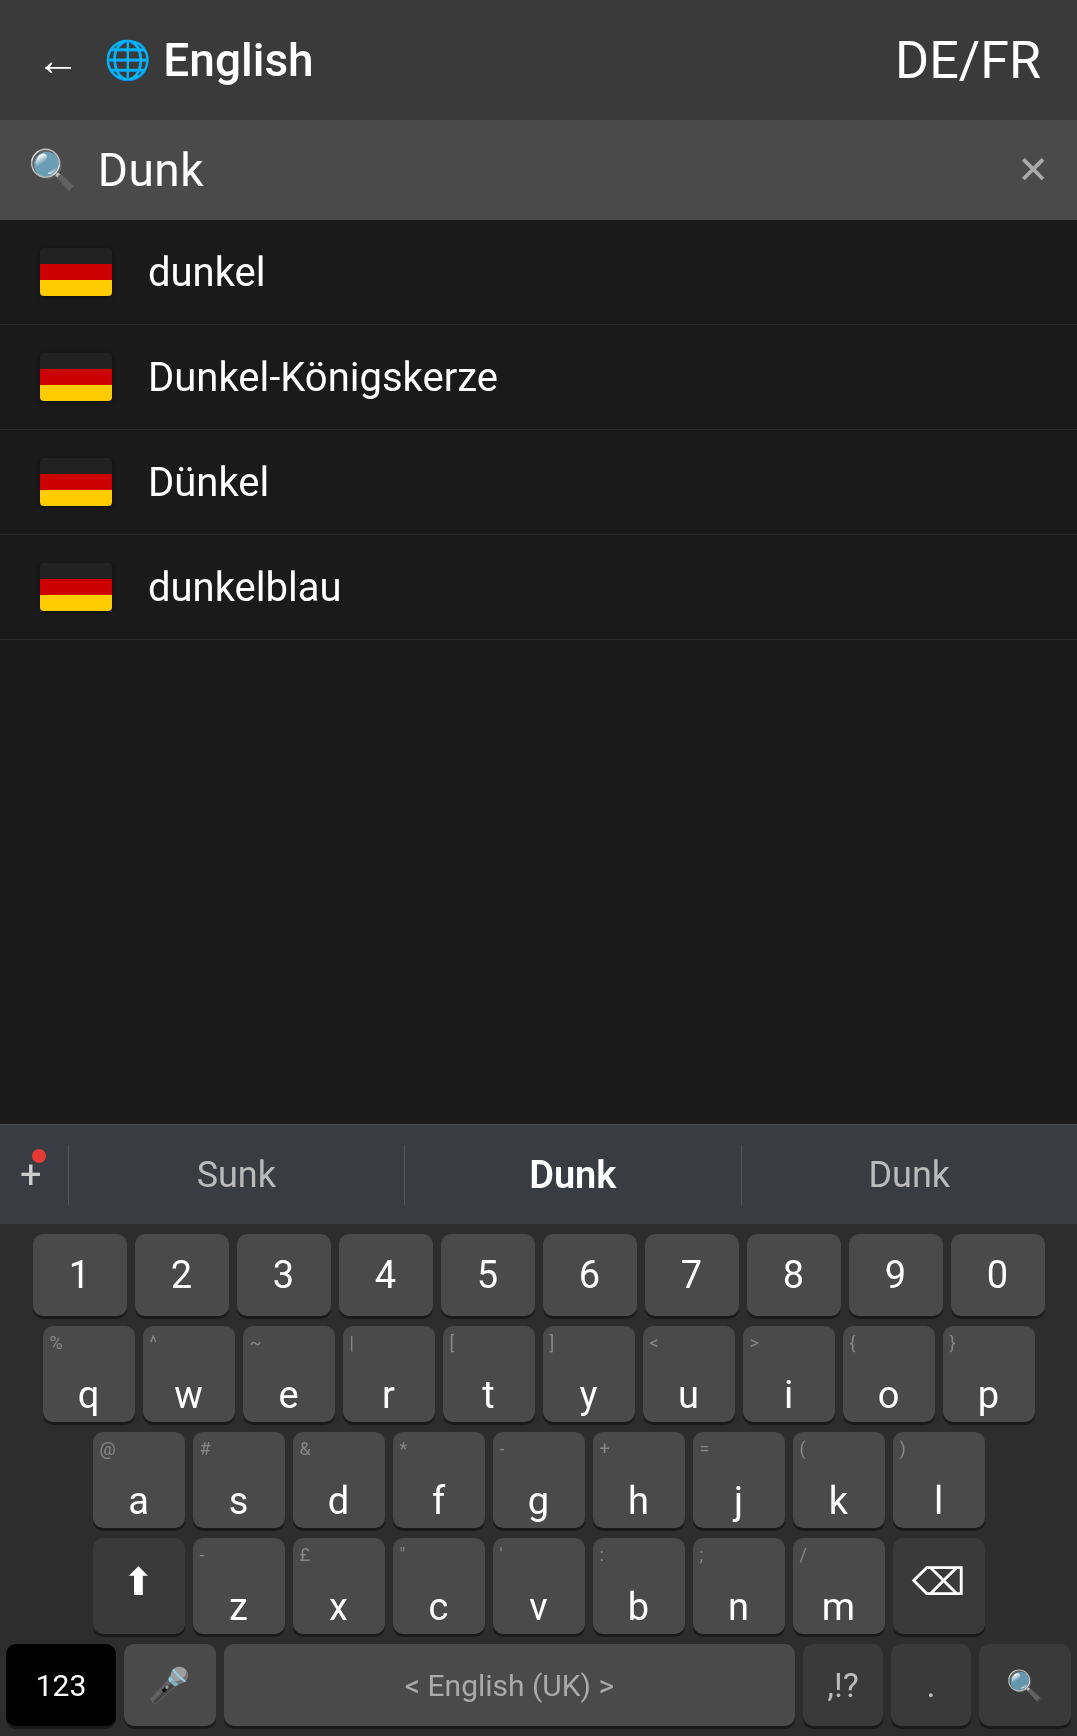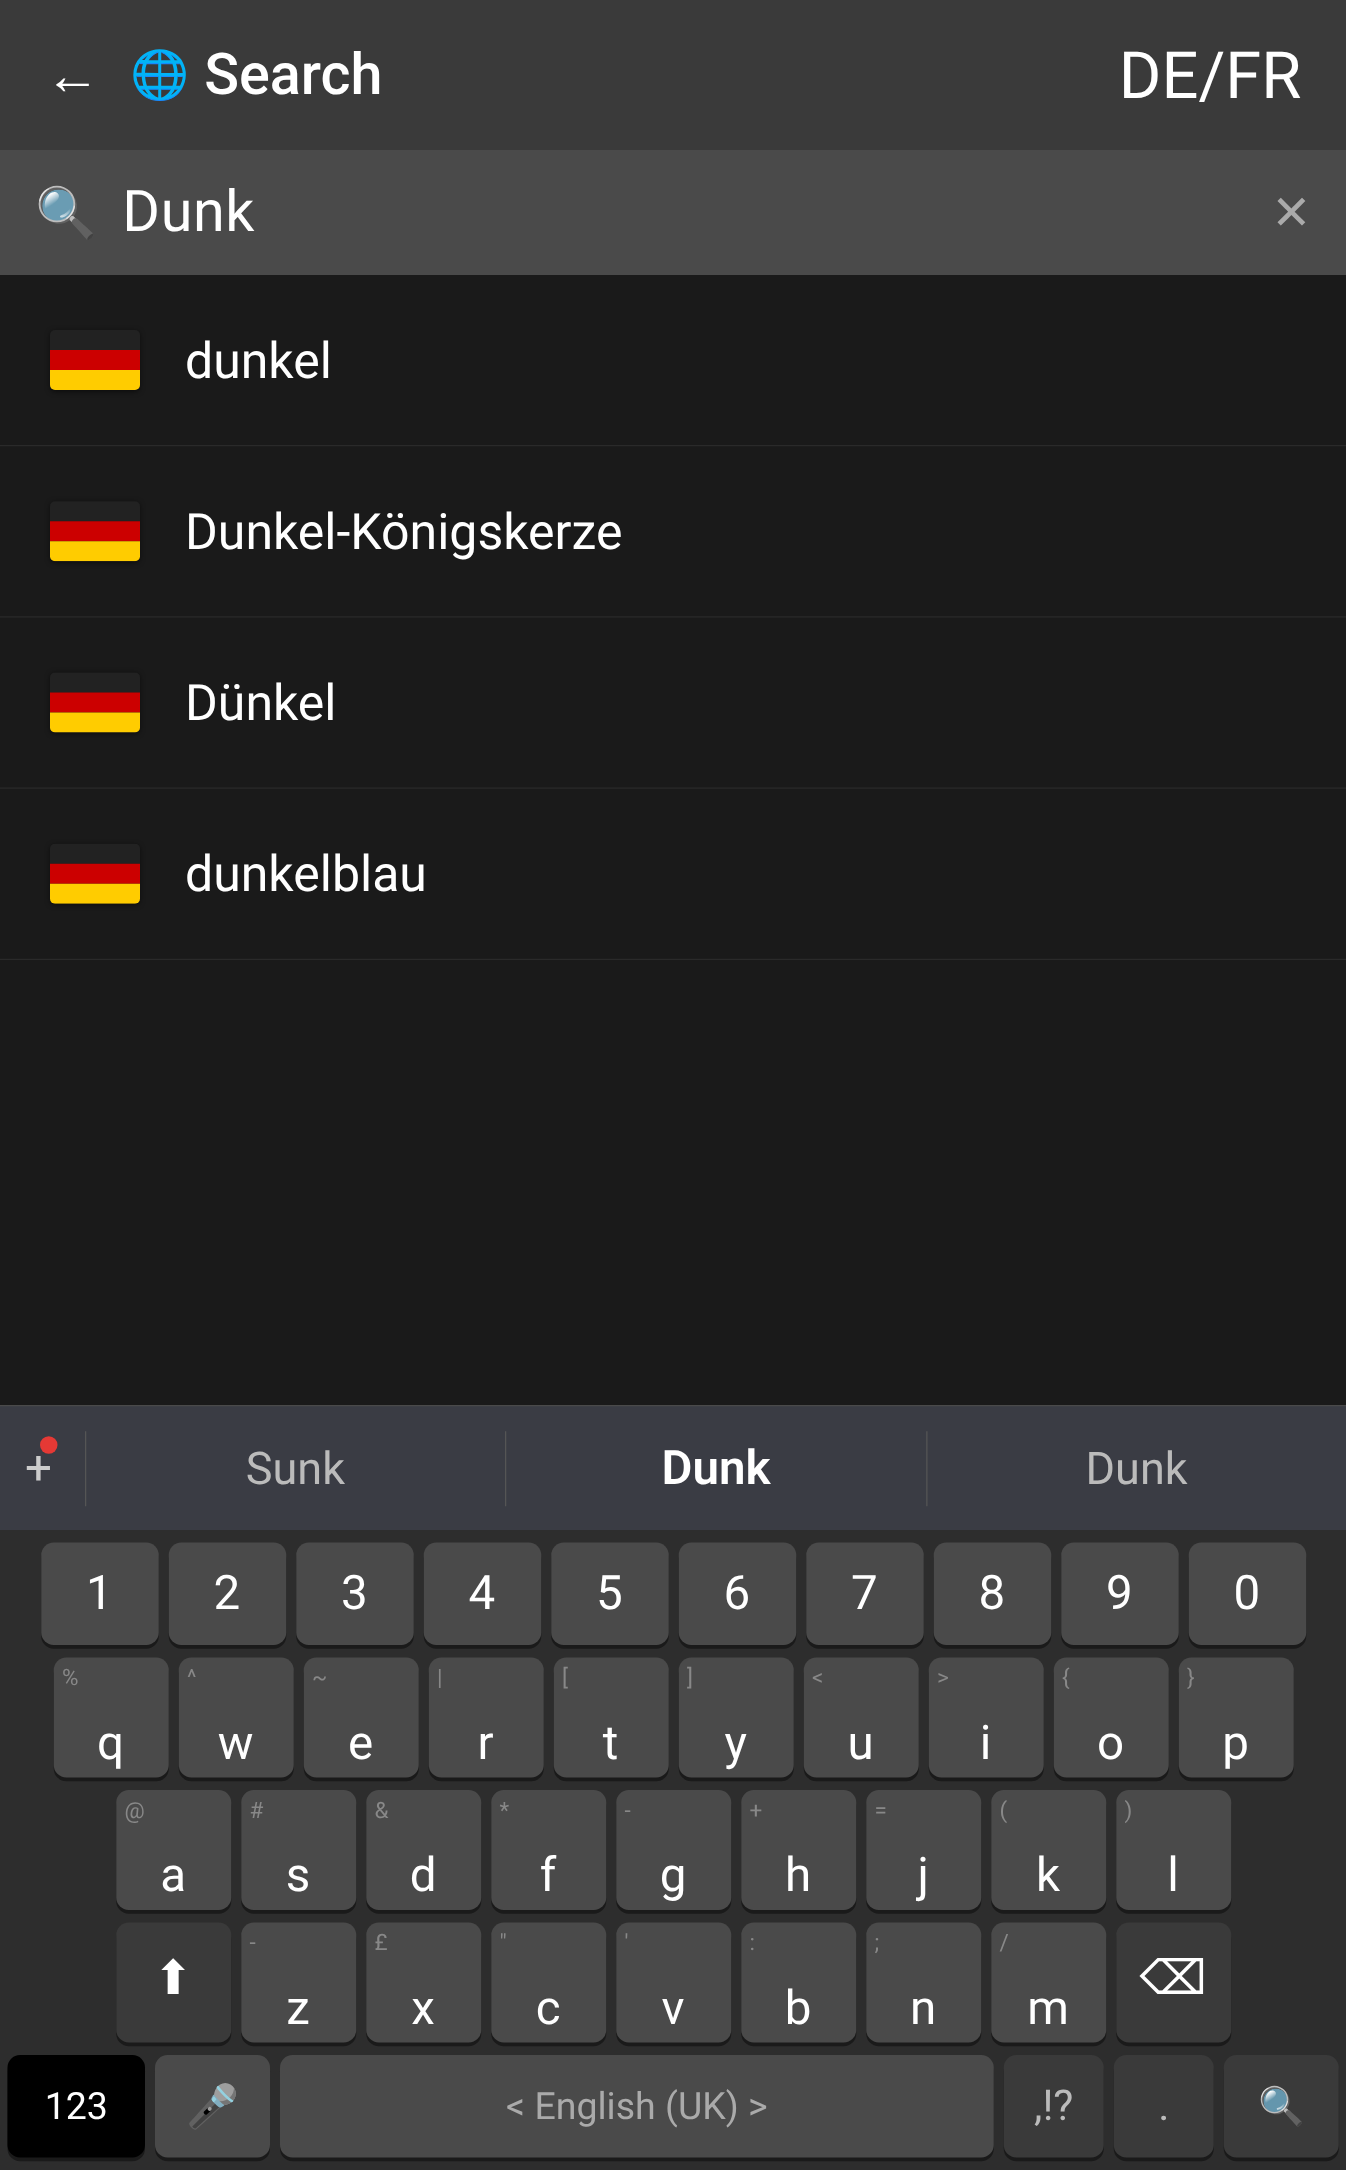--- a/index.html
+++ b/index.html
@@ -77,21 +77,21 @@
     
     .results-list {
       background: #1a1a1a;
       flex: 1;
       overflow: hidden;
     }
 
     .result-item {
       display: flex;
       align-items: center;
-      padding: 44px 40px;
+      padding: 28px 40px;
       border-bottom: 1px solid #2a2a2a;
       cursor: pointer;
     }
 
     .flag {
       width: 72px;
       height: 48px;
       border-radius: 4px;
       margin-right: 36px;
       overflow: hidden;
@@ -312,21 +312,21 @@
       cursor: pointer;
       box-shadow: 0 3px 0 #1a1a1a;
     }
   </style>
 </head>
 <body>
 
 <div class="header">
   <span class="header-back">←</span>
   <span class="header-globe">🌐</span>
-  <span class="header-title">Search</span>
+  <span class="header-title">English</span>
   <span class="header-lang">DE/FR</span>
 </div>
 
 <div class="search-bar">
   <span class="search-icon">🔍</span>
   <span class="search-input-text">Dunk</span>
   <span class="search-clear">✕</span>
 </div>
 
 <div class="results-list">

